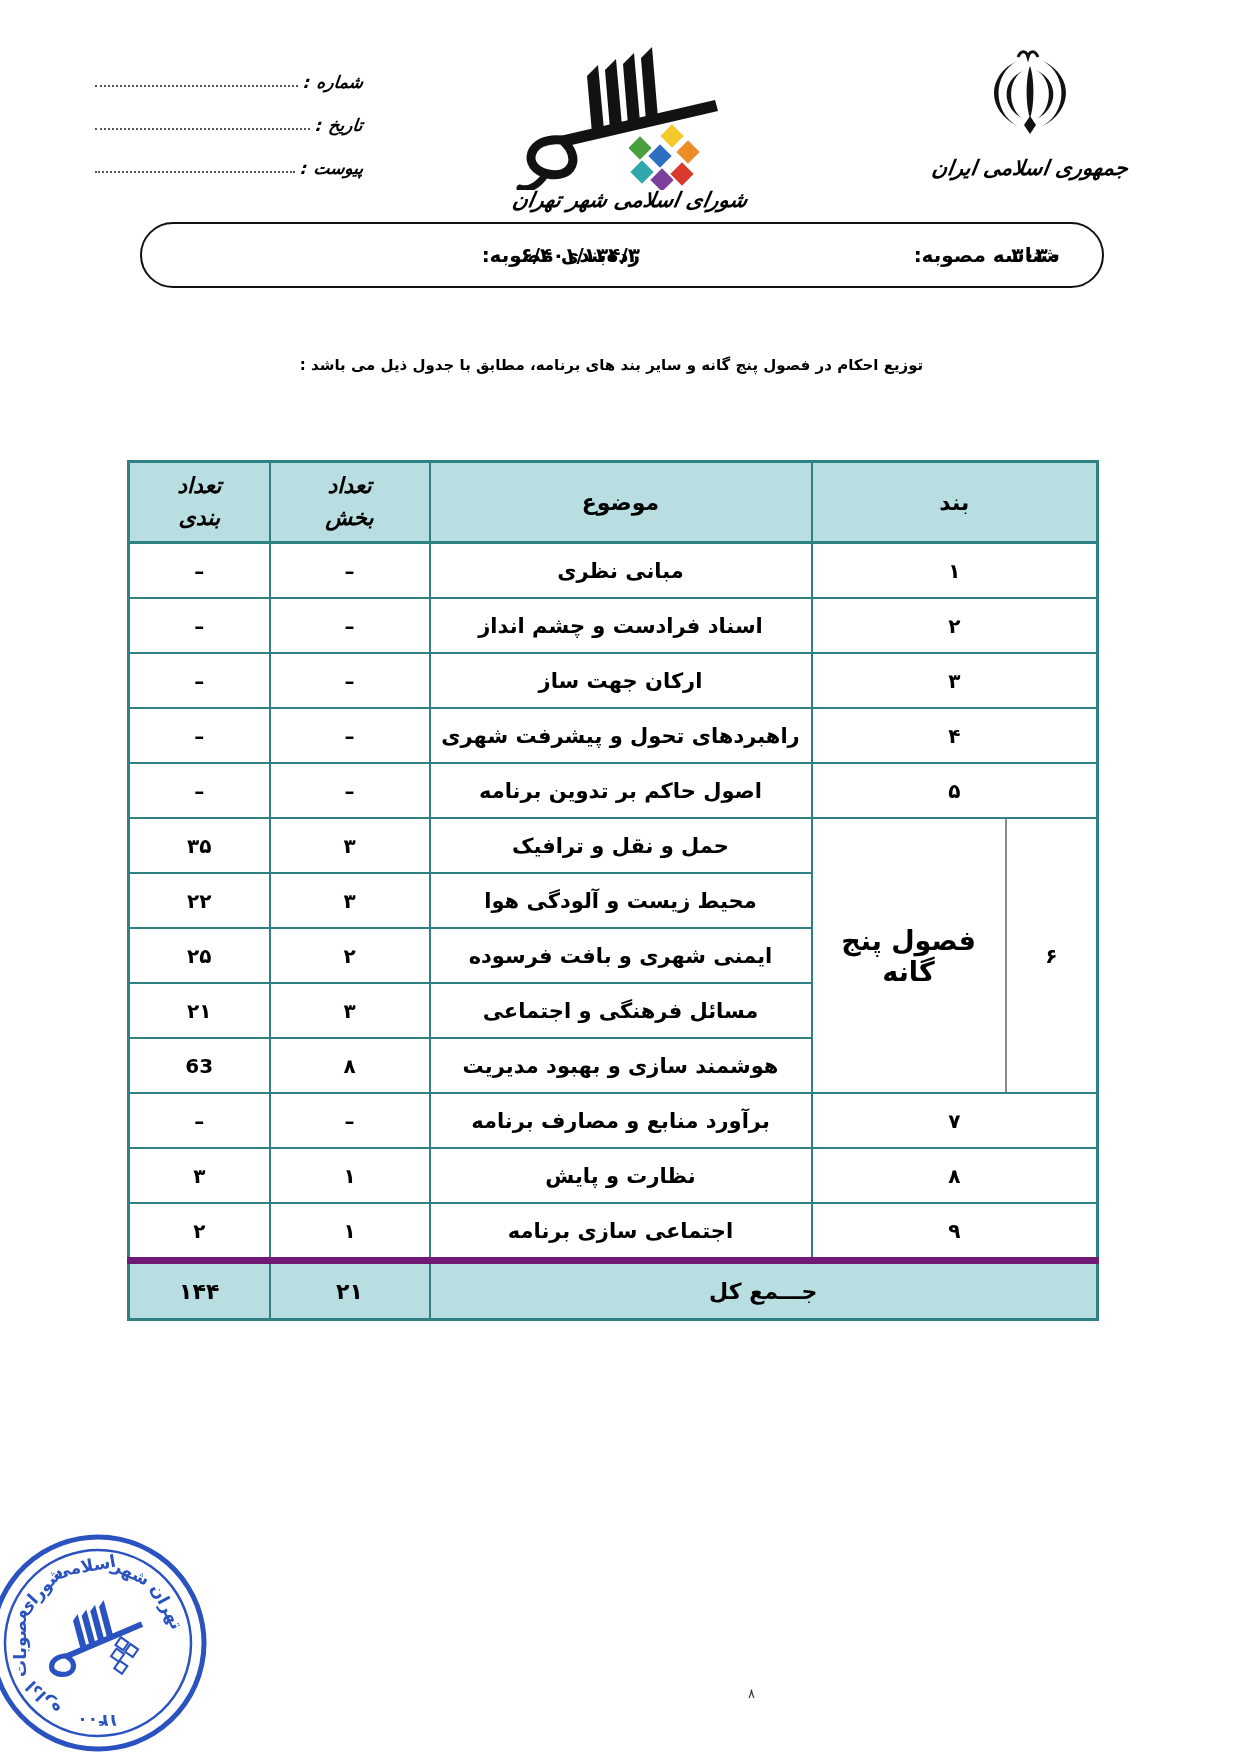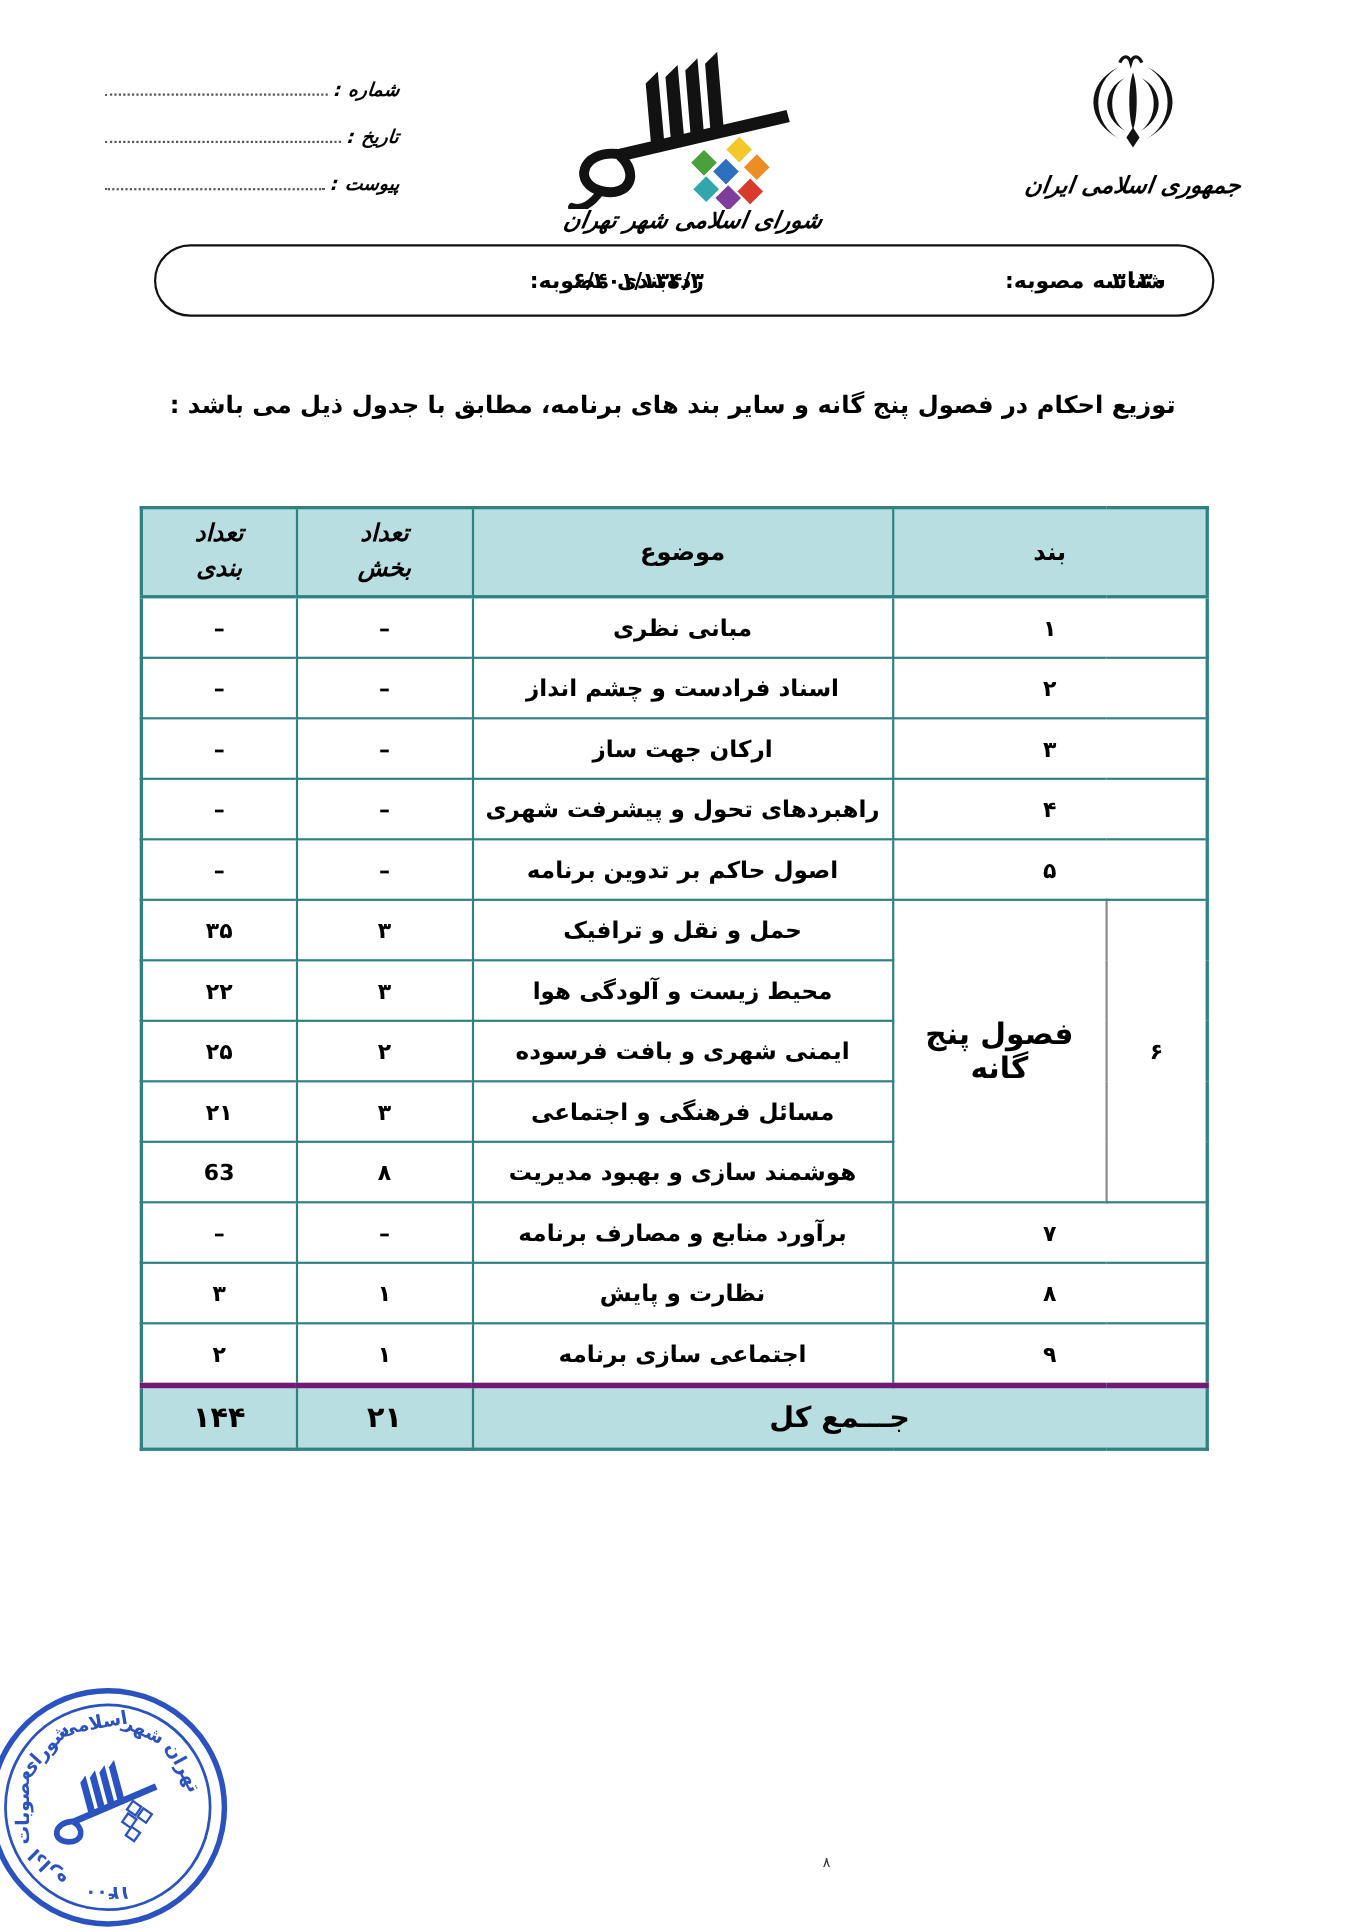--- a/index.html
+++ b/index.html
@@ -20,32 +20,32 @@
   .iran-emblem .caption{font-size:21px;font-weight:bold;font-style:italic;transform:skewX(-8deg);margin-top:4px;}
   
   .banner{position:absolute;top:222px;left:140px;width:960px;height:62px;
     border:2px solid #111;border-radius:34px;direction:rtl;background:#fff;}
   .banner span{position:absolute;top:50%;transform:translateY(-50%);
     font-size:20px;font-weight:bold;white-space:nowrap;}
   .banner .banner-id{right:42px;}
   .banner .banner-class{right:462px;}
   
   .intro{position:absolute;top:356px;left:127px;width:969px;direction:rtl;
-    text-align:center;font-size:22px;font-weight:bold;}
+    text-align:center;font-size:15px;font-weight:bold;}
   
   .doc-table{position:absolute;top:460px;left:127px;}
   table{border-collapse:collapse;table-layout:fixed;width:969px;direction:rtl;border:3px solid #2f8184;}
   th,td{border:2px solid #2f8184;text-align:center;vertical-align:middle;font-weight:bold;padding:0;}
   thead th{background:#b8dee1;height:78px;font-size:22px;border-bottom:3px solid #2f8184;}
   thead th div{line-height:32px;font-style:italic;}
   tbody td{height:53px;font-size:20px;}
   td.subject{font-size:21px;margin-top:12px;}
   td.band-num{border-left:2px solid #8a8a8a;}
   td.band-label{border-right:2px solid #8a8a8a;font-size:27px;}
-  tr.total td{background:#b8dee1;height:54px;font-size:26px;border-top:5px solid #701a75;}
+  tr.total td{background:#b8dee1;height:54px;font-size:22px;border-top:7px solid #701a75;}
   
   .stamp{position:absolute;top:1528px;left:-20px;width:236px;height:230px;transform:rotate(-10deg);}
   
   .page-num{position:absolute;top:1686px;left:748px;font-size:13px;color:#333;}
 </style>
 </head>
 <body>
 
 <div class="ref-fields">
   <div class="field-row">

